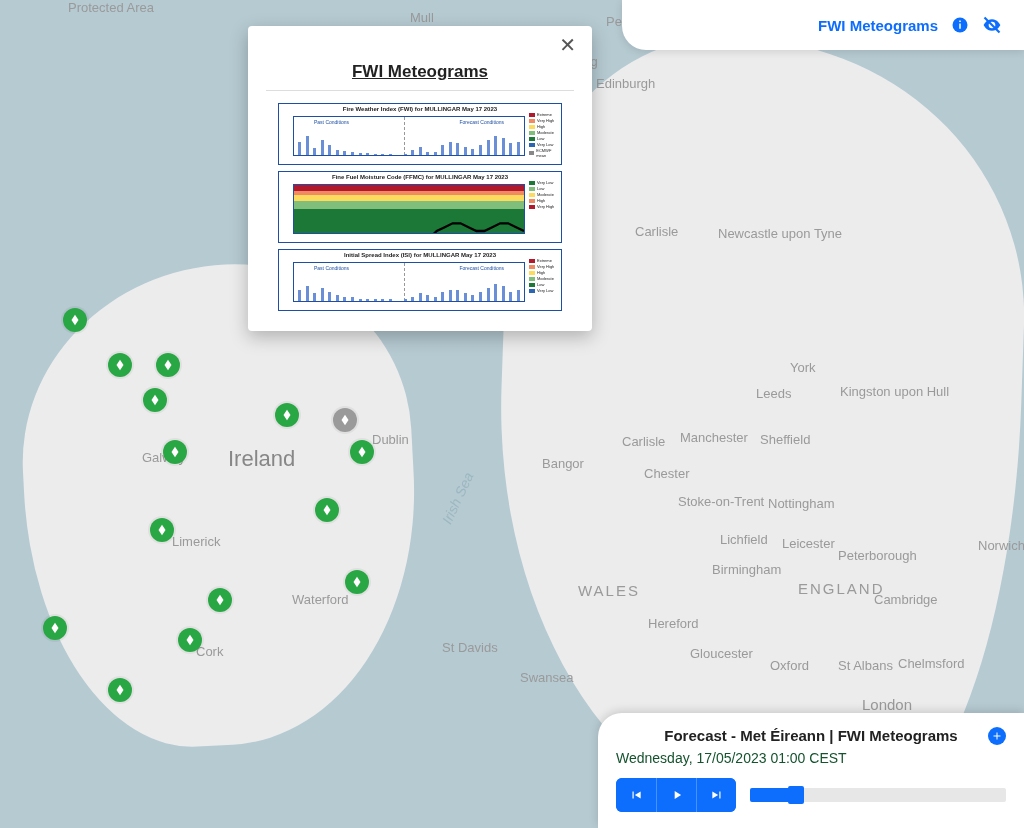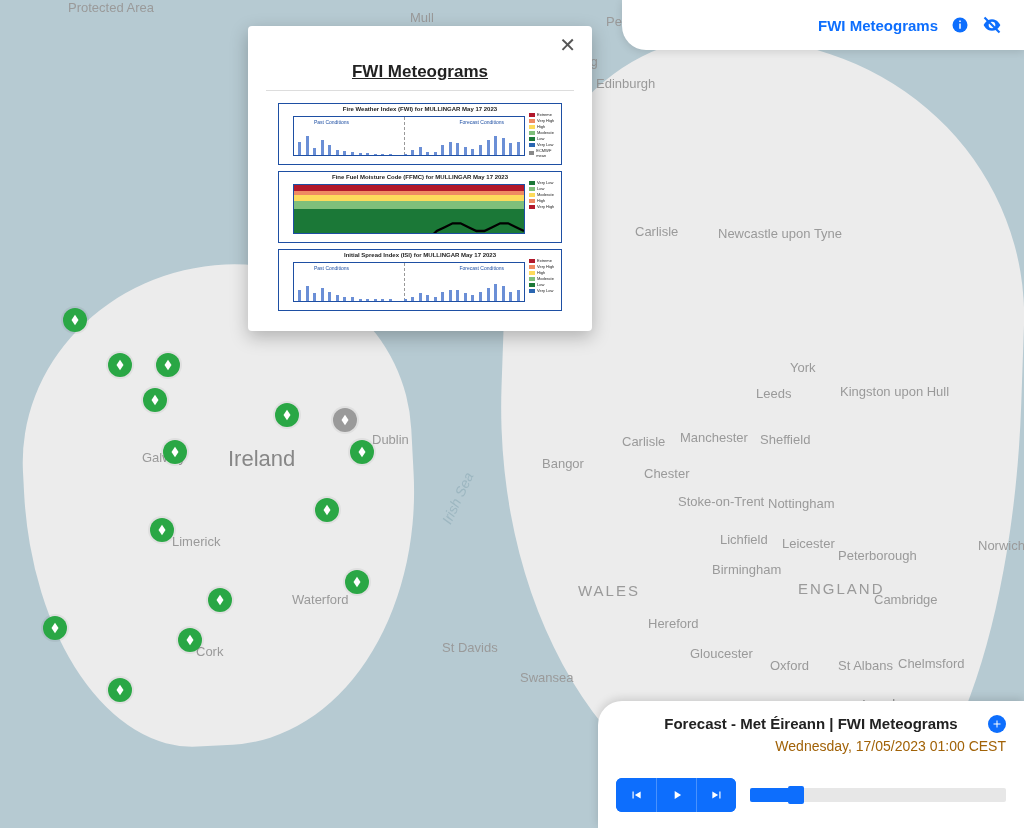--- a/index.html
+++ b/index.html
@@ -42,21 +42,21 @@
   .c3{height:60px;}
   .stripe{position:absolute;left:0;right:0;}
   .bars{position:absolute;left:0;right:0;bottom:0;top:0;display:flex;align-items:flex-end;justify-content:space-around;padding:0 2px;}
   .bars span{width:3px;background:#6b8fd6;}
   .divider{position:absolute;top:0;bottom:0;border-left:1px dashed #999;}
 
   
   .tline{position:absolute;right:0;bottom:0;width:390px;background:#fff;border-top-left-radius:24px;box-shadow:0 -2px 10px rgba(0,0,0,.15);padding:14px 18px 16px;}
   .tline .hdr{font-weight:700;font-size:15px;text-align:center;color:#222;}
   .tline .add{position:absolute;right:18px;top:14px;width:18px;height:18px;border-radius:50%;background:#0d6efd;color:#fff;display:flex;align-items:center;justify-content:center;font-size:13px;font-weight:700;cursor:pointer;}
-  .tline .date{text-align:right;font-size:14px;color:#a16207;margin:6px 0 24px;}
+  .tline .date{text-align:left;font-size:14px;color:#14532d;margin:6px 0 12px;}
   .tline .row{display:flex;align-items:center;gap:14px;}
   .btns{display:flex;background:#0d6efd;border-radius:6px;overflow:hidden;}
   .btns button{background:#0d6efd;border:none;color:#fff;width:40px;height:34px;cursor:pointer;display:flex;align-items:center;justify-content:center;}
   .btns button+button{border-left:1px solid rgba(255,255,255,.25);}
   .slider{flex:1;position:relative;height:14px;background:#e7e7e7;border-radius:2px;}
   .slider .fill{position:absolute;left:0;top:0;bottom:0;background:#0d6efd;border-radius:2px;}
   .slider .thumb{position:absolute;top:-2px;width:16px;height:18px;background:#0d6efd;border-radius:2px;cursor:grab;}
 </style>
 </head>
 <body>

